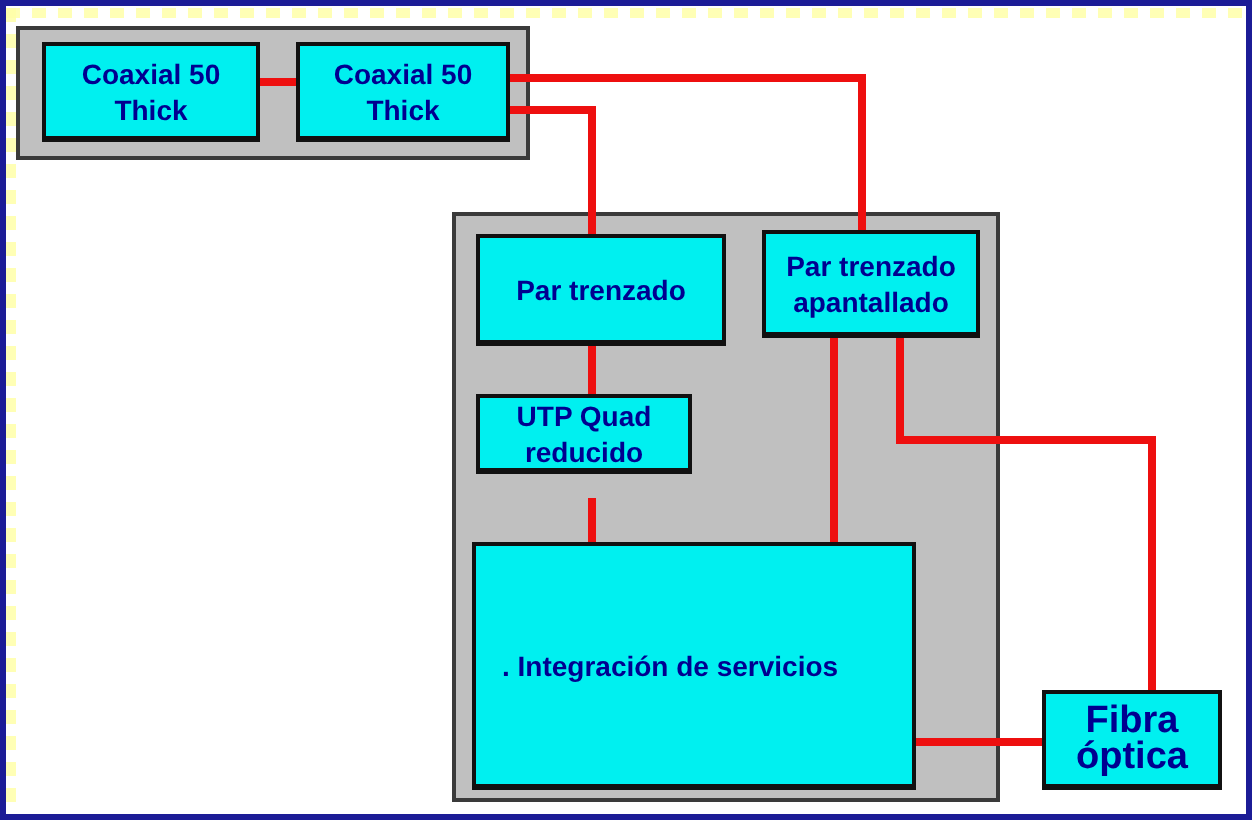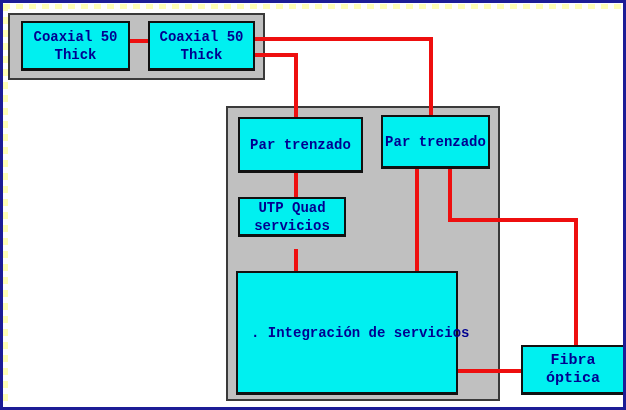--- a/index.html
+++ b/index.html
@@ -3,21 +3,21 @@
 <meta charset="utf-8">
 <style>
   html,body{margin:0;padding:0;background:#ffffff;}
   .canvas{
     position:relative;
     width:626px;height:410px;
     box-sizing:border-box;
     border:3px solid #1c1c96;
     background:#ffffff;
     overflow:hidden;
-    font-family:Liberation Mono, monospace;
+    font-family:Liberation Sans, sans-serif;
   }
   .artifact-top{
     position:absolute;left:0;top:1px;width:620px;height:5px;
     background:repeating-linear-gradient(90deg,#ffffa8 0 7px,rgba(255,255,255,0) 7px 13px);
     opacity:.85;
   }
   .artifact-left{
     position:absolute;left:0;top:1px;width:5px;height:402px;
     background:repeating-linear-gradient(180deg,#ffffa8 0 7px,rgba(255,255,255,0) 7px 13px);
     opacity:.85;
@@ -94,28 +94,29 @@
     <span>Coaxial 50</span>
     <span>Thick</span>
   </div>
 
   <div class="node" style="left:235px;top:114px;width:125px;height:56px">
     <span>Par trenzado</span>
   </div>
 
   <div class="node" style="left:378px;top:112px;width:109px;height:54px">
     <span>Par trenzado</span>
+    <span>apantallado</span>
   </div>
 
   <div class="node" style="left:235px;top:194px;width:108px;height:40px">
     <span>UTP Quad</span>
-    <span>servicios</span>
+    <span>reducido</span>
   </div>
 
   <div class="node services" style="left:233px;top:268px;width:222px;height:124px">
     <div class="svc">. Integración de servicios</div>
   </div>
 
-  <div class="node" style="left:518px;top:342px;width:104px;height:50px;font-size:15px">
+  <div class="node" style="left:518px;top:342px;width:90px;height:50px;font-size:19px">
     <span>Fibra óptica</span>
   </div>
 
 </div>
 
 </body></html>

